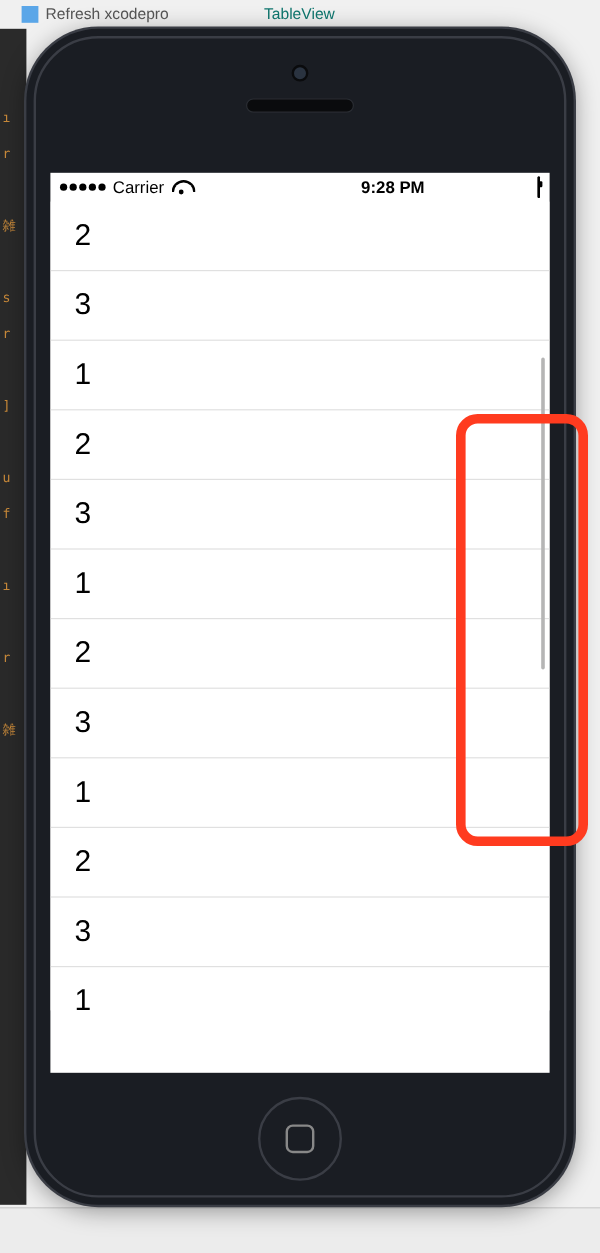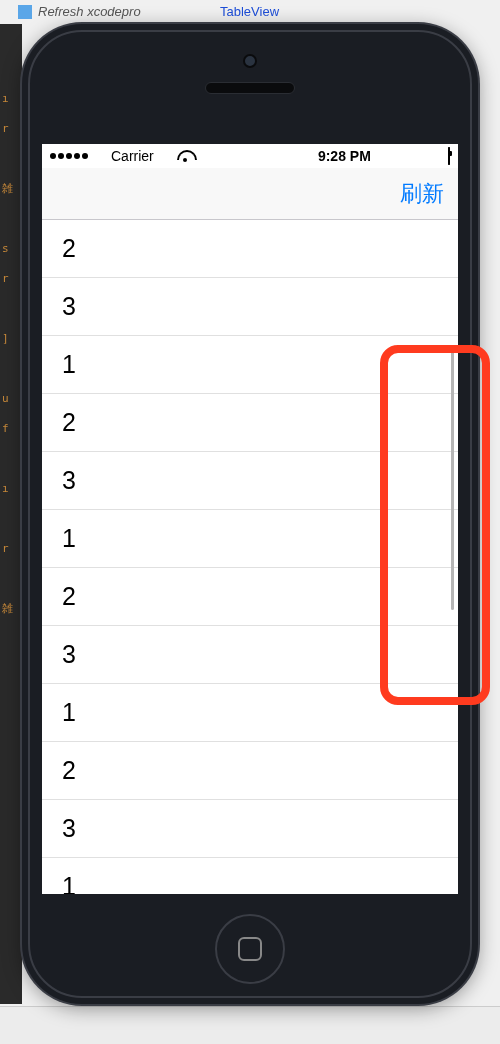--- a/index.html
+++ b/index.html
@@ -18,34 +18,33 @@
     }
     .xcode-tab {
       position: absolute;
       top: 4px;
       left: 18px;
       font-size: 13px;
       color: #555;
       display: flex;
       align-items: center;
       gap: 6px;
-      font-style: italic;
     }
     .xcode-icon {
       width: 14px;
       height: 14px;
       background: #5aa6e8;
       display: inline-block;
     }
     .xcode-tab2 {
       position: absolute;
       top: 4px;
       left: 220px;
       font-size: 13px;
-      color: #1d4ed8;
+      color: #0f766e;
     }
     .code-strip-left {
       position: absolute;
       left: 0;
       top: 24px;
       width: 22px;
       bottom: 40px;
       background: #2a2a2a;
       color: #c98a3a;
       font-family: monospace;
@@ -140,21 +139,21 @@
     .status-bar {
       height: 24px;
       display: flex;
       align-items: center;
       justify-content: space-between;
       padding: 0 8px;
       font-size: 14px;
       color: #000;
       font-weight: 500;
     }
-    .status-left { display: flex; align-items: center; gap: 23px; justify-content: flex-end; }
+    .status-left { display: flex; align-items: center; gap: 6px; justify-content: flex-end; }
     .signal-dots { display: flex; gap: 2px; align-items: center; }
     .dot { width: 6px; height: 6px; border-radius: 50%; background: #000; }
     .wifi-icon {
       width: 16px;
       height: 12px;
       position: relative;
     }
     .wifi-icon::before {
       content: "";
       position: absolute;
@@ -303,23 +302,20 @@
         </div>
         <span>Carrier</span>
         <span class="wifi-icon"></span>
       </div>
       <div style="font-weight:600;margin-left:48px;">9:28 PM</div>
       <div>
         <span class="battery-icon"></span>
       </div>
     </div>
 
-    <div class="nav-bar">
-      <span class="nav-button">刷新</span>
-    </div>
 
     <div class="table">
       <div class="table-row">
           <span>2</span>
         </div>
       <div class="table-row">
           <span>3</span>
         </div>
       <div class="table-row">
           <span>1</span>

